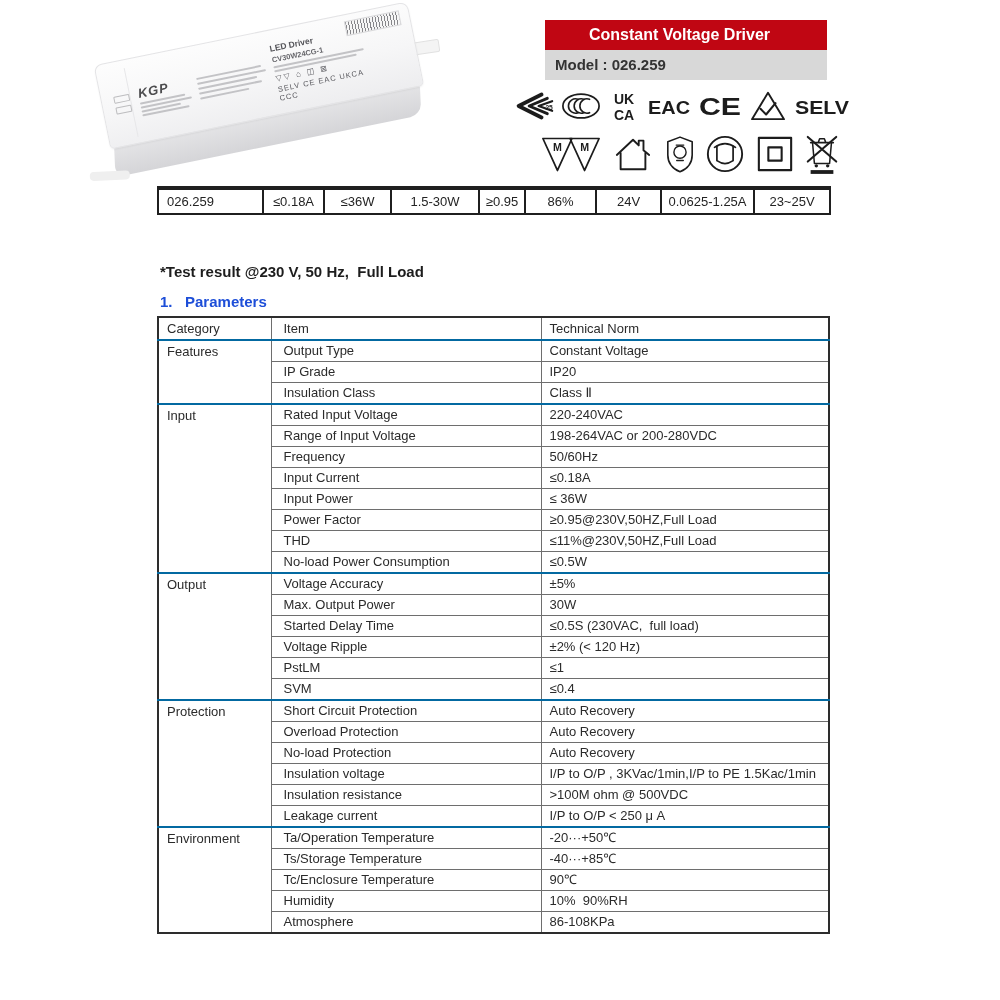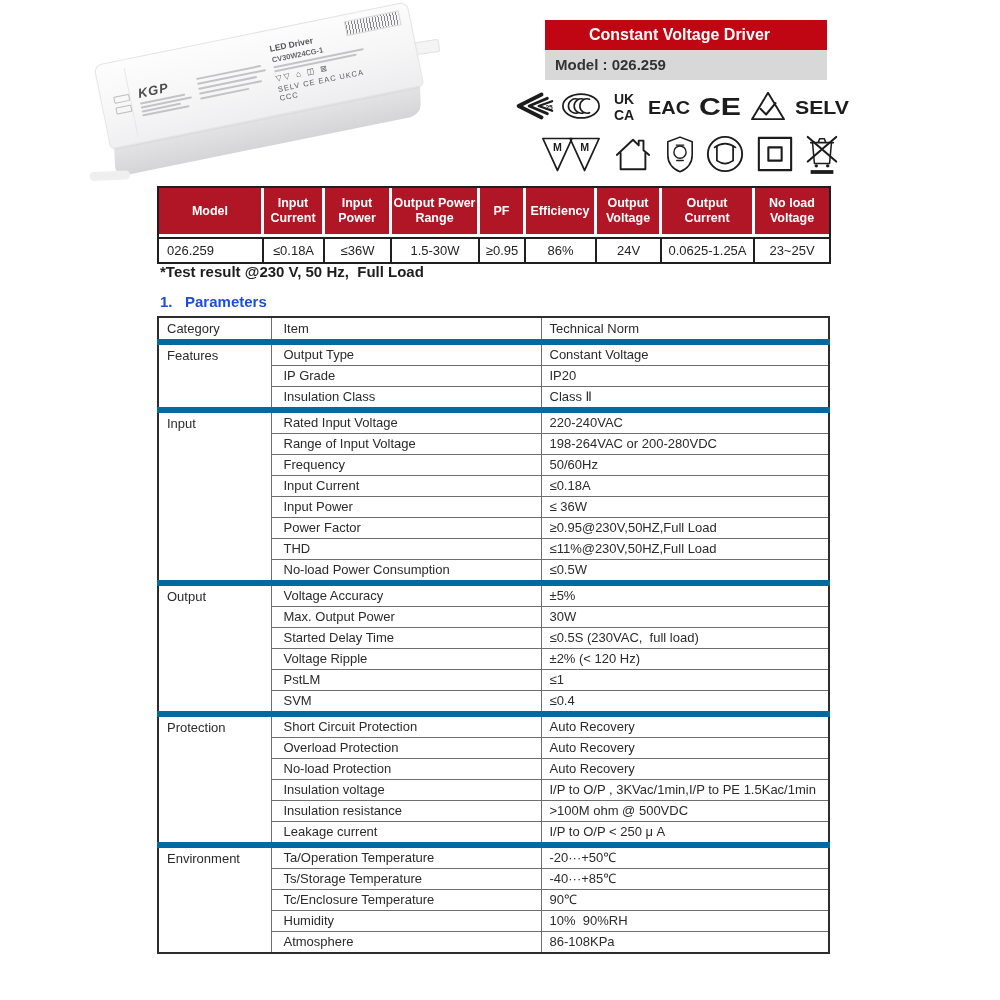--- a/index.html
+++ b/index.html
@@ -63,21 +63,21 @@
 
   .note{left:160px;top:263px;font-size:15px;font-weight:bold;color:#1d1d1d;white-space:pre;}
   .params-title{left:160px;top:293px;font-size:15px;font-weight:bold;color:#1d4ed8;white-space:pre;}
 
   
   table.params{left:157px;top:316px;width:671px;border-collapse:collapse;table-layout:fixed;border:2px solid #2d2d2d;}
   table.params td{border:1px solid #6e6e6e;font-size:13px;color:#2b2b2b;height:20px;line-height:20px;
     padding:0 4px 0 8px;white-space:pre;overflow:hidden;}
   table.params td.item{padding-left:12px;}
   table.params td.cat{vertical-align:top;padding-top:1px;}
-  table.params tr.gs > td{border-top:6px solid #0369a1;}
+  table.params tr.gs > td{border-top:2px solid #0369a1;}
 </style>
 </head>
 <body>
 
 <div class="abs photo-area">
   <div class="driver-box">
     <div class="box-side"></div>
     <div class="box-wire"></div>
     <div class="box-tab"></div>
     <div class="box-face">
@@ -216,37 +216,20 @@
       <col style="width:61px">
       <col style="width:67px">
       <col style="width:88px">
     <col style="width:46px">
       <col style="width:71px">
       <col style="width:65px">
       <col style="width:93px">
       <col style="width:74px">
   </colgroup>
   <tbody>
-      <tr>
-    <th>Model</th>
-    <th>Input
-Current</th>
-    <th>Input
-Power</th>
-    <th>Output Power
-Range</th>
-    <th>PF</th>
-    <th>Efficiency</th>
-    <th>Output
-Voltage</th>
-    <th>Output
-Current</th>
-    <th>No load
-Voltage</th>
-  </tr>
   <tr>
     <td class="model">026.259</td>
     <td>≤0.18A</td>
     <td>≤36W</td>
     <td>1.5-30W</td>
     <td>≥0.95</td>
     <td>86%</td>
     <td>24V</td>
     <td>0.0625-1.25A</td>
     <td>23~25V</td>

